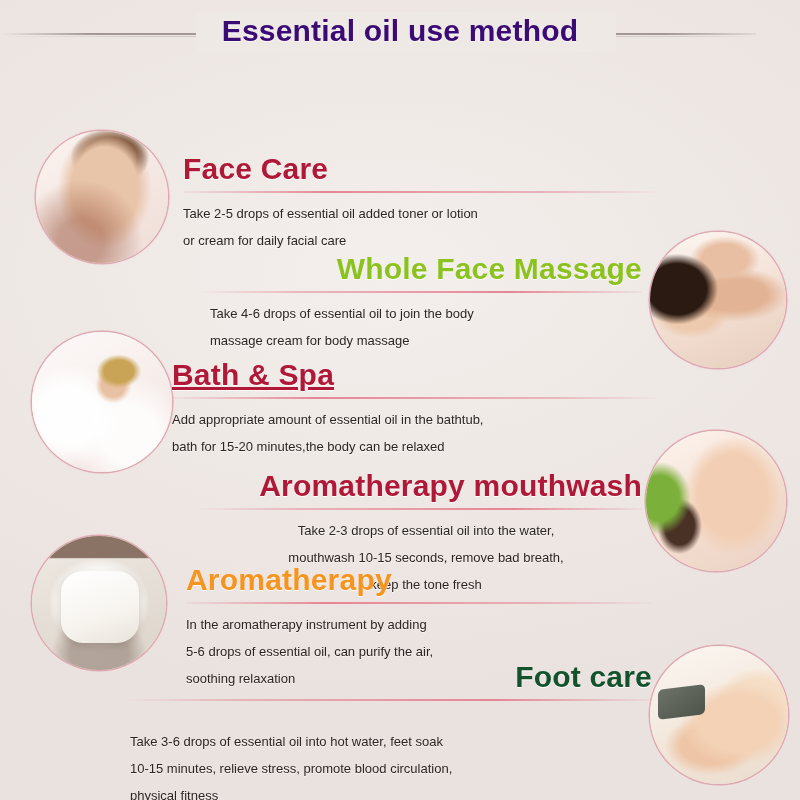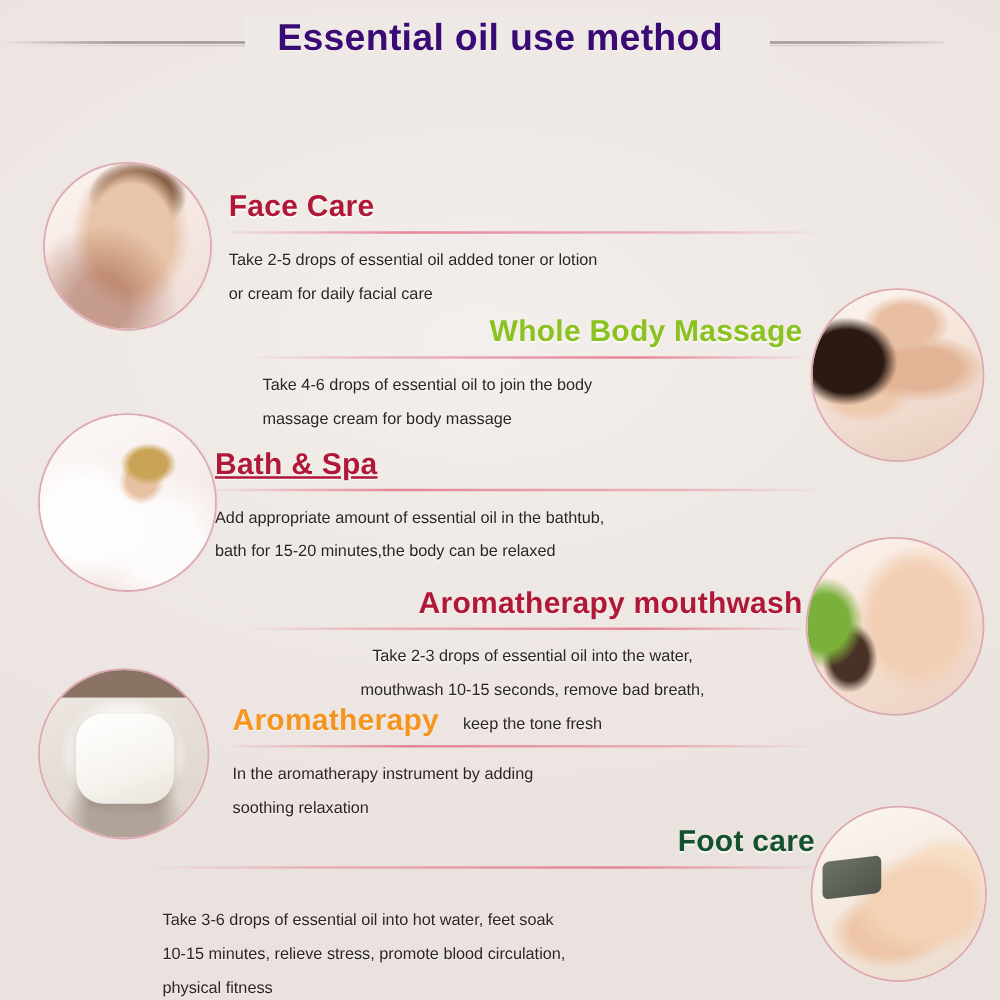--- a/index.html
+++ b/index.html
@@ -159,21 +159,21 @@
     left: 6%; top: 30%;
     width: 34%; height: 22%;
     border-radius: 5px;
     background: linear-gradient(150deg, #6d7268 0%, #4f544b 100%);
     transform: skewY(-7deg);
   }
 
   
   .block { position: absolute; z-index: 2; }
   .head {
-    font-size: 24px;
+    font-size: 30px;
     font-weight: bold;
     letter-spacing: 0.2px;
     text-shadow: 0 1px 0 rgba(255,255,255,0.85);
     white-space: nowrap;
   }
   .head-rule {
     height: 2px;
     margin-top: 5px;
     border-radius: 1px;
   }
@@ -238,21 +238,21 @@
   <div class="block" id="block-face-care">
     <div class="head" style="color: rgb(176, 24, 56);">Face Care</div>
     <div class="head-rule rule-l"></div>
     <div class="body-text">
       <span class="line">Take 2-5 drops of essential oil added toner or lotion</span>
       <span class="line">or cream for daily facial care</span>
     </div>
   </div>
 
   <div class="block align-right" id="block-massage">
-    <div class="head" style="color: rgb(140, 194, 32);">Whole Body Massage</div>
+    <div class="head" style="color: rgb(140, 194, 32);">Whole Face Massage</div>
     <div class="head-rule rule-r"></div>
     <div class="body-text" style="text-align:left">
       <span class="line">Take 4-6 drops of essential oil to join the body</span>
       <span class="line">massage cream for body massage</span>
     </div>
   </div>
 
   <div class="block" id="block-bath">
     <div class="head" style="color: rgb(176, 24, 56); text-decoration: underline;">Bath &amp; Spa</div>
     <div class="head-rule rule-l"></div>
@@ -270,20 +270,21 @@
       <span class="line">mouthwash 10-15 seconds, remove bad breath,</span>
       <span class="line">keep the tone fresh</span>
     </div>
   </div>
 
   <div class="block" id="block-aromatherapy">
     <div class="head" style="color: rgb(245, 148, 31);">Aromatherapy</div>
     <div class="head-rule rule-l"></div>
     <div class="body-text">
       <span class="line">In the aromatherapy instrument by adding</span>
+      <span class="line">5-6 drops of essential oil, can purify the air,</span>
       <span class="line">soothing relaxation</span>
     </div>
   </div>
 
   <div class="block align-right" id="block-foot">
     <div class="head" style="color: rgb(20, 82, 46);">Foot care</div>
     <div class="head-rule rule-r"></div>
     <div class="body-text" style="text-align:left">
       <span class="line">Take 3-6 drops of essential oil into hot water, feet soak</span>
       <span class="line">10-15 minutes, relieve stress, promote blood circulation,</span>

